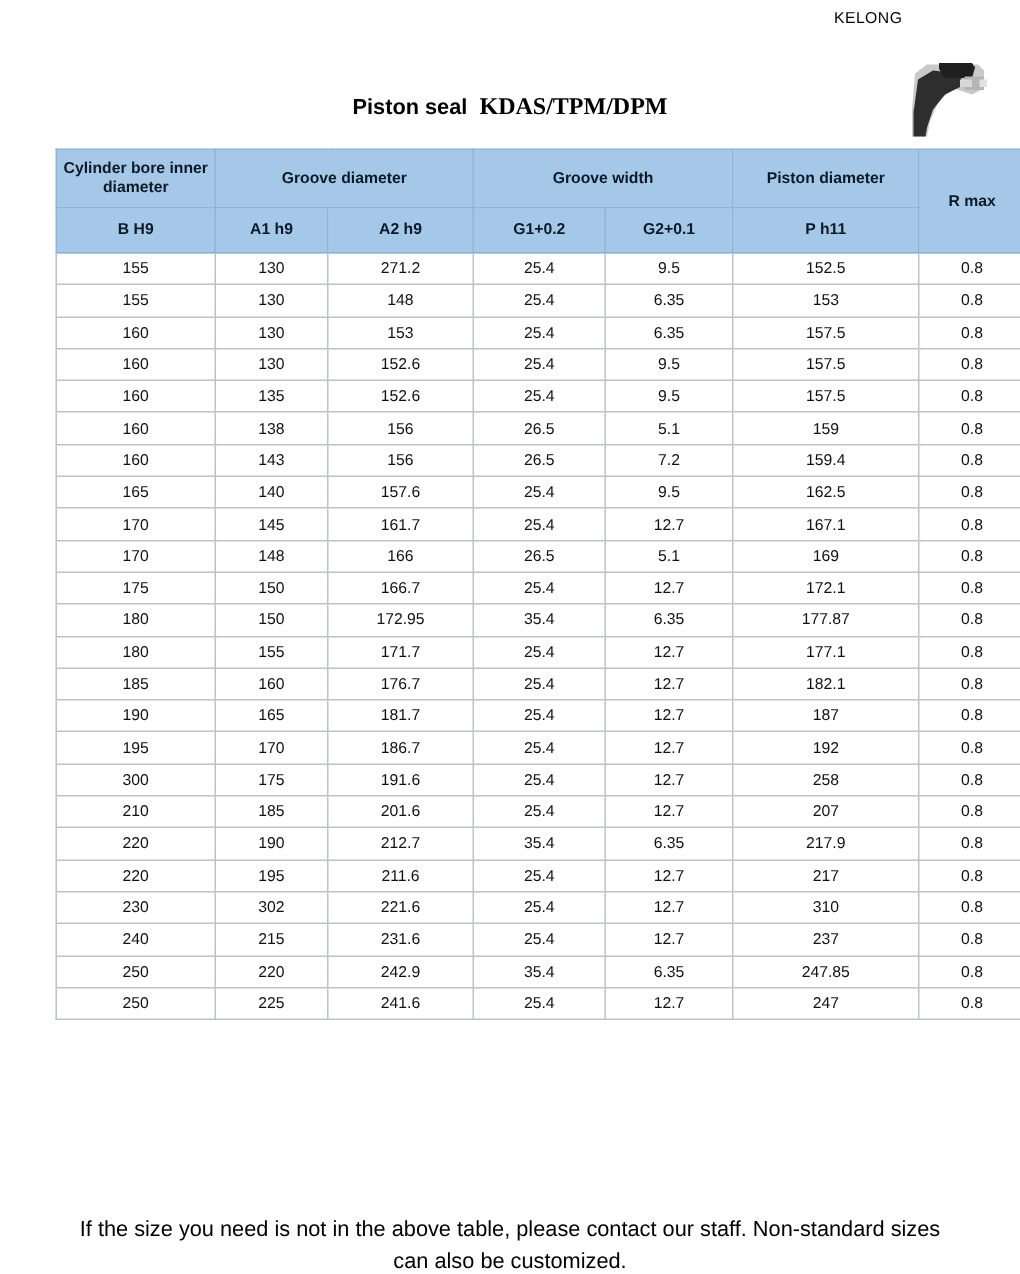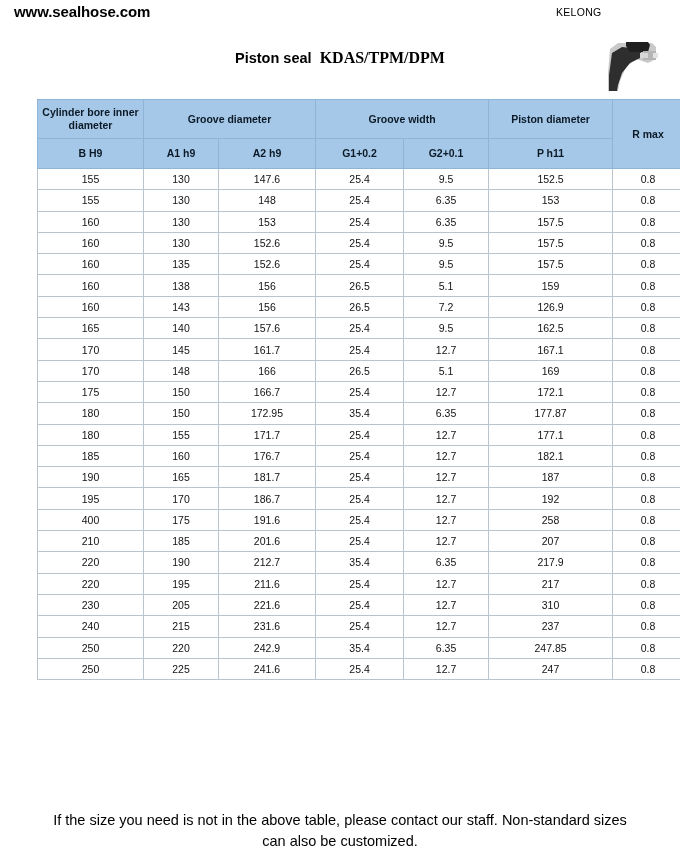--- a/index.html
+++ b/index.html
@@ -33,21 +33,21 @@
     position: absolute;
     left: 556px; top: 6px;
     font-size: 10.5px;
     font-weight: normal;
     letter-spacing: 0.3px;
   }
 
   
   .doc-title {
     position: absolute;
-    left: 0; top: 49px;
+    left: 0; top: 63px;
     width: 680px;
     text-align: center;
     font-size: 14.5px;
     font-weight: bold;
   }
   .doc-title .t-sans { font-family: "Liberation Sans", sans-serif; }
   .doc-title .t-serif { font-family: "Liberation Serif", serif; font-size: 16px; }
 
   
   .seal-figure {
@@ -97,21 +97,20 @@
     text-align: center;
     font-size: 14.5px;
     line-height: 1.45;
     color: #000000;
   }
 </style>
 </head>
 <body>
 
 <div class="topbar">
-  <div class="site-url">www.sealhose.com</div>
   <div class="brand">KELONG</div>
 </div>
 
 <div class="doc-title">
   <span class="t-sans">Piston seal</span><span>&nbsp;&nbsp;</span><span class="t-serif">KDAS/TPM/DPM</span>
 </div>
 
 <div class="seal-figure">
   <svg width="68" height="62" viewBox="0 0 68 62">
     <rect x="0" y="0" width="68" height="62" fill="#ffffff"></rect>
@@ -154,21 +153,21 @@
           <th>A2  h9</th>
           <th>G1+0.2</th>
           <th>G2+0.1</th>
           <th>P  h11</th>
         </tr>
     </thead>
     <tbody id="spec-body">
         <tr>
           <td>155</td>
           <td>130</td>
-          <td>147.6</td>
+          <td>271.2</td>
           <td>25.4</td>
           <td>9.5</td>
           <td>152.5</td>
           <td>0.8</td>
         </tr>
         <tr>
           <td>155</td>
           <td>130</td>
           <td>148</td>
           <td>25.4</td>
@@ -211,21 +210,21 @@
           <td>5.1</td>
           <td>159</td>
           <td>0.8</td>
         </tr>
         <tr>
           <td>160</td>
           <td>143</td>
           <td>156</td>
           <td>26.5</td>
           <td>7.2</td>
-          <td>126.9</td>
+          <td>159.4</td>
           <td>0.8</td>
         </tr>
         <tr>
           <td>165</td>
           <td>140</td>
           <td>157.6</td>
           <td>25.4</td>
           <td>9.5</td>
           <td>162.5</td>
           <td>0.8</td>
@@ -296,21 +295,21 @@
         <tr>
           <td>195</td>
           <td>170</td>
           <td>186.7</td>
           <td>25.4</td>
           <td>12.7</td>
           <td>192</td>
           <td>0.8</td>
         </tr>
         <tr>
-          <td>400</td>
+          <td>300</td>
           <td>175</td>
           <td>191.6</td>
           <td>25.4</td>
           <td>12.7</td>
           <td>258</td>
           <td>0.8</td>
         </tr>
         <tr>
           <td>210</td>
           <td>185</td>
@@ -333,21 +332,21 @@
           <td>220</td>
           <td>195</td>
           <td>211.6</td>
           <td>25.4</td>
           <td>12.7</td>
           <td>217</td>
           <td>0.8</td>
         </tr>
         <tr>
           <td>230</td>
-          <td>205</td>
+          <td>302</td>
           <td>221.6</td>
           <td>25.4</td>
           <td>12.7</td>
           <td>310</td>
           <td>0.8</td>
         </tr>
         <tr>
           <td>240</td>
           <td>215</td>
           <td>231.6</td>

